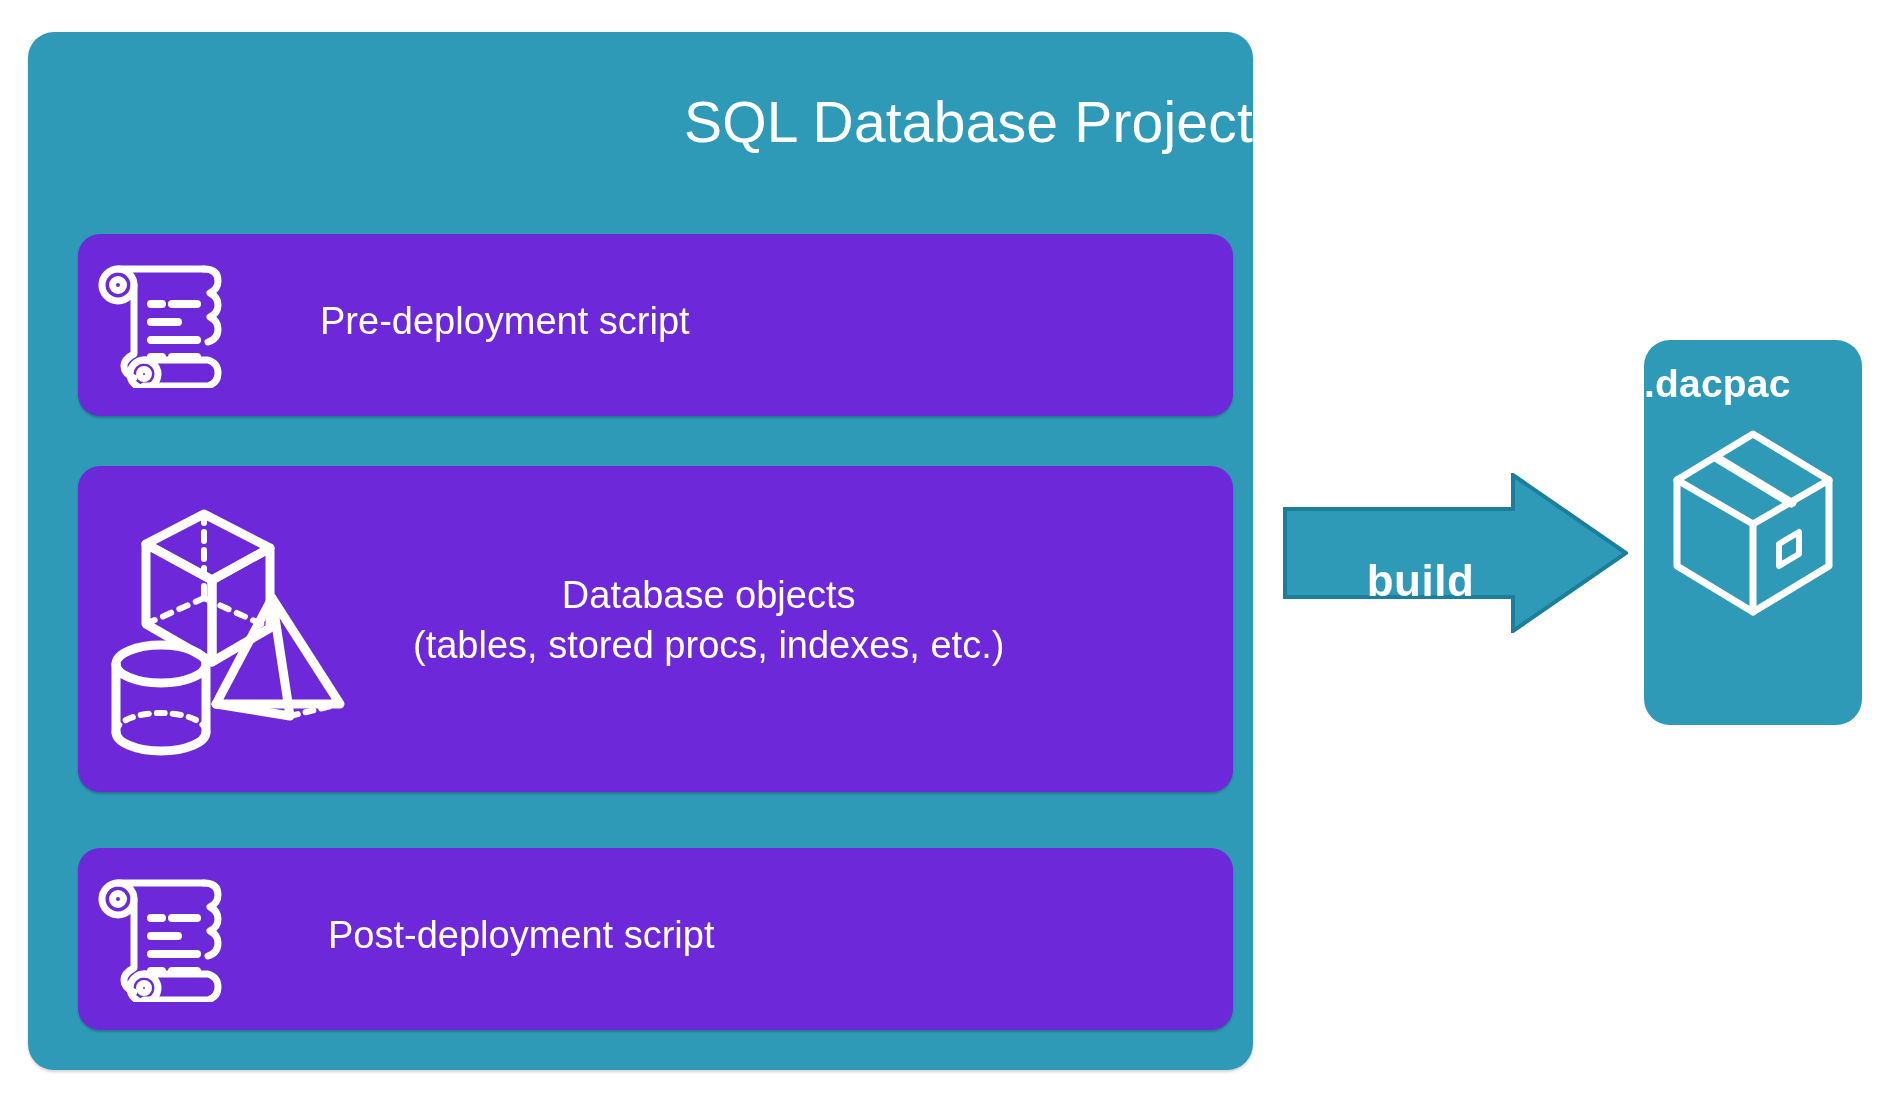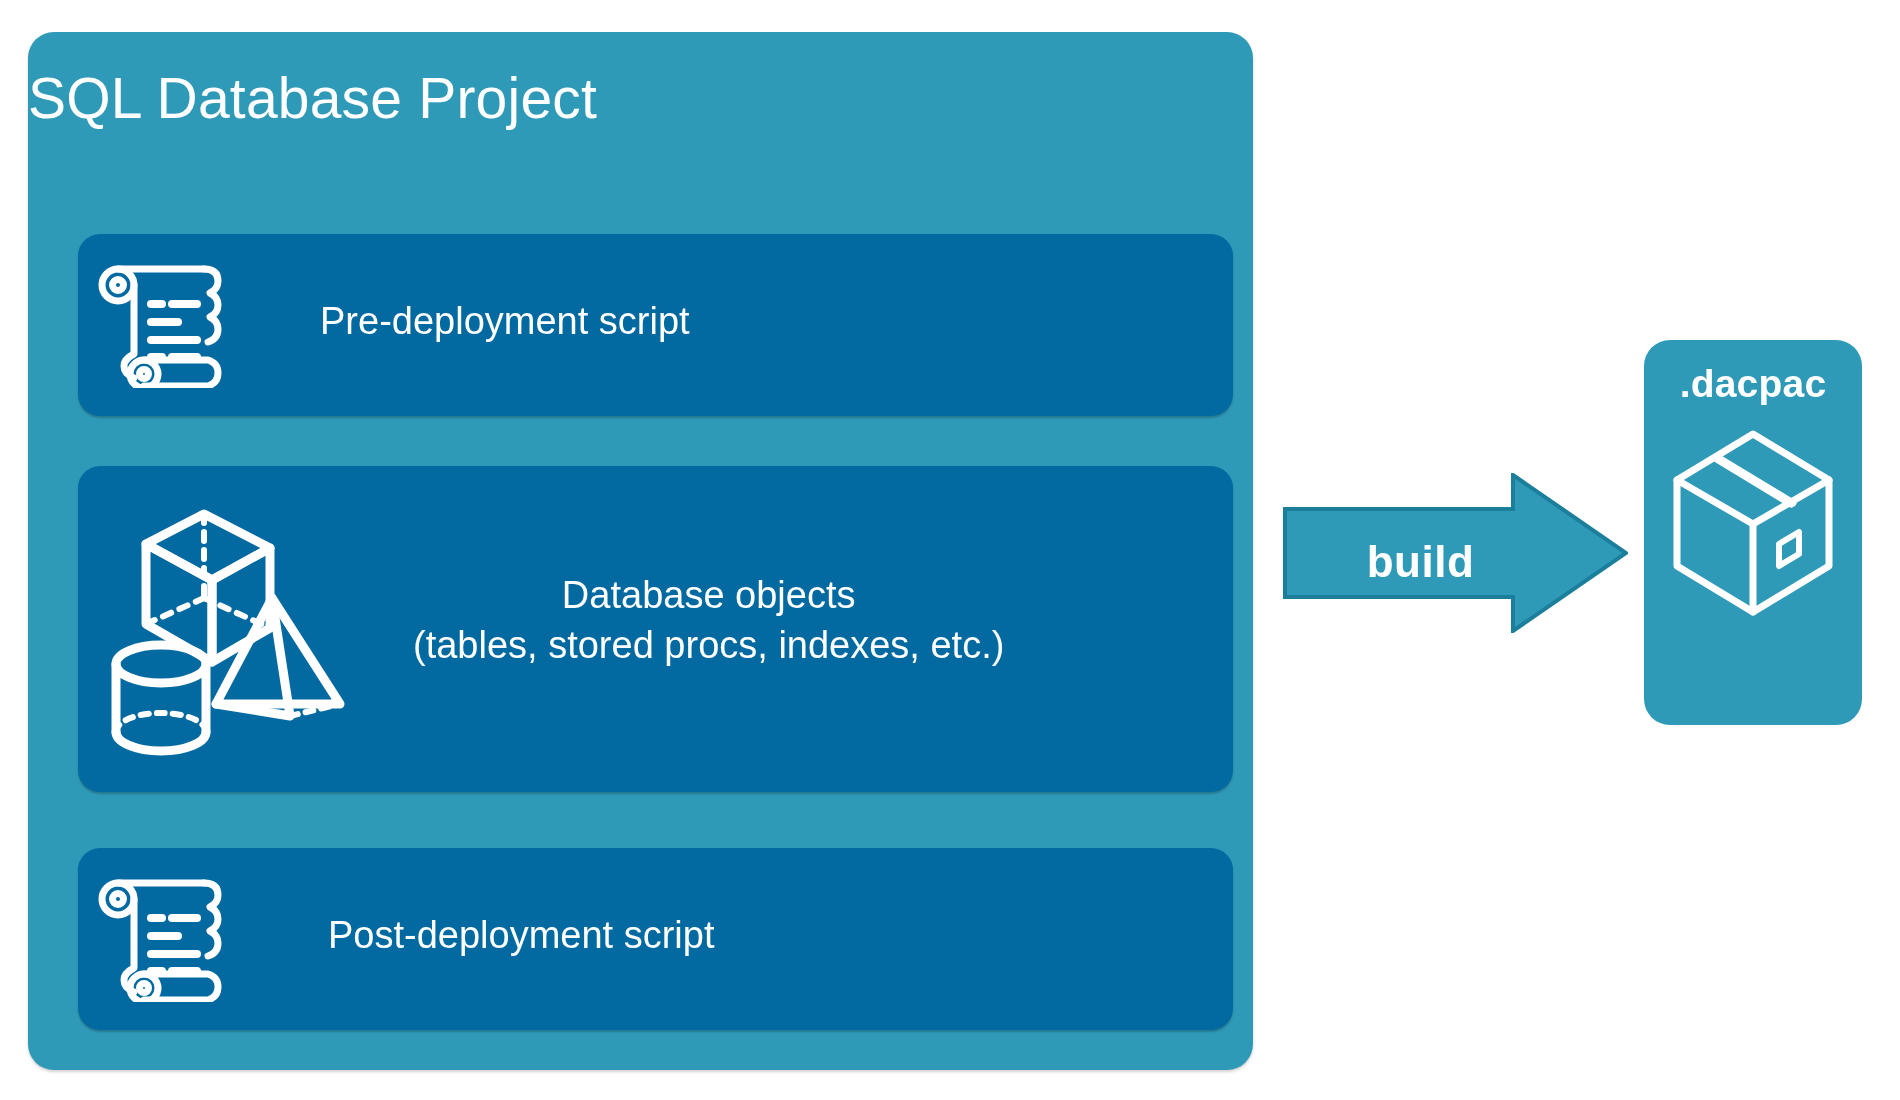--- a/index.html
+++ b/index.html
@@ -15,36 +15,36 @@
   .project-card {
     position: absolute;
     left: 28px; top: 32px;
     width: 1225px; height: 1038px;
     background: #2E9AB8;
     border-radius: 26px;
     box-shadow: 0 2px 3px rgba(0,0,0,0.18);
   }
   .project-title {
     position: absolute;
-    left: 0; top: 34px;
+    left: 0; top: 58px;
     width: 1225px;
-    text-align: left;
+    text-align: right;
     color: #ffffff;
     font-size: 57px;
     line-height: 64px;
     letter-spacing: 0.2px;
     font-weight: 400;
   }
 
   
   .panel {
     position: absolute;
     left: 50px;
     width: 1155px;
-    background: #0369a1;
+    background: #6d28d9;
     border-radius: 22px;
     box-shadow: 0 2px 2px rgba(0,0,0,0.22);
   }
   #panel-pre  { top: 202px; height: 182px; }
   #panel-obj  { top: 434px; height: 326px; }
   #panel-post { top: 816px; height: 182px; }
 
   .panel-label {
     position: absolute;
     color: #ffffff;
@@ -63,42 +63,42 @@
   #icon-shapes { left: 14px; top: 20px; width: 300px; height: 290px; }
 
   
   .build-arrow {
     position: absolute;
     left: 1283px; top: 473px;
     width: 345px; height: 160px;
   }
   .build-label {
     position: absolute;
-    left: 1283px; top: 482px;
+    left: 1283px; top: 501px;
     width: 275px; height: 160px;
     display: flex; align-items: center; justify-content: center;
     color: #ffffff;
     font-size: 44px;
     font-weight: bold;
     letter-spacing: 0.5px;
   }
 
   
   .dacpac-card {
     position: absolute;
     left: 1644px; top: 340px;
     width: 218px; height: 385px;
     background: #2E9AB8;
     border-radius: 26px;
   }
   .dacpac-label {
     position: absolute;
     left: 0; top: 22px;
     width: 218px;
-    text-align: center;
+    text-align: left;
     color: #ffffff;
     font-size: 39px;
     font-weight: bold;
     letter-spacing: 0.2px;
   }
   #icon-package {
     position: absolute;
     left: 27px; top: 86px;
     width: 165px; height: 192px;
   }

